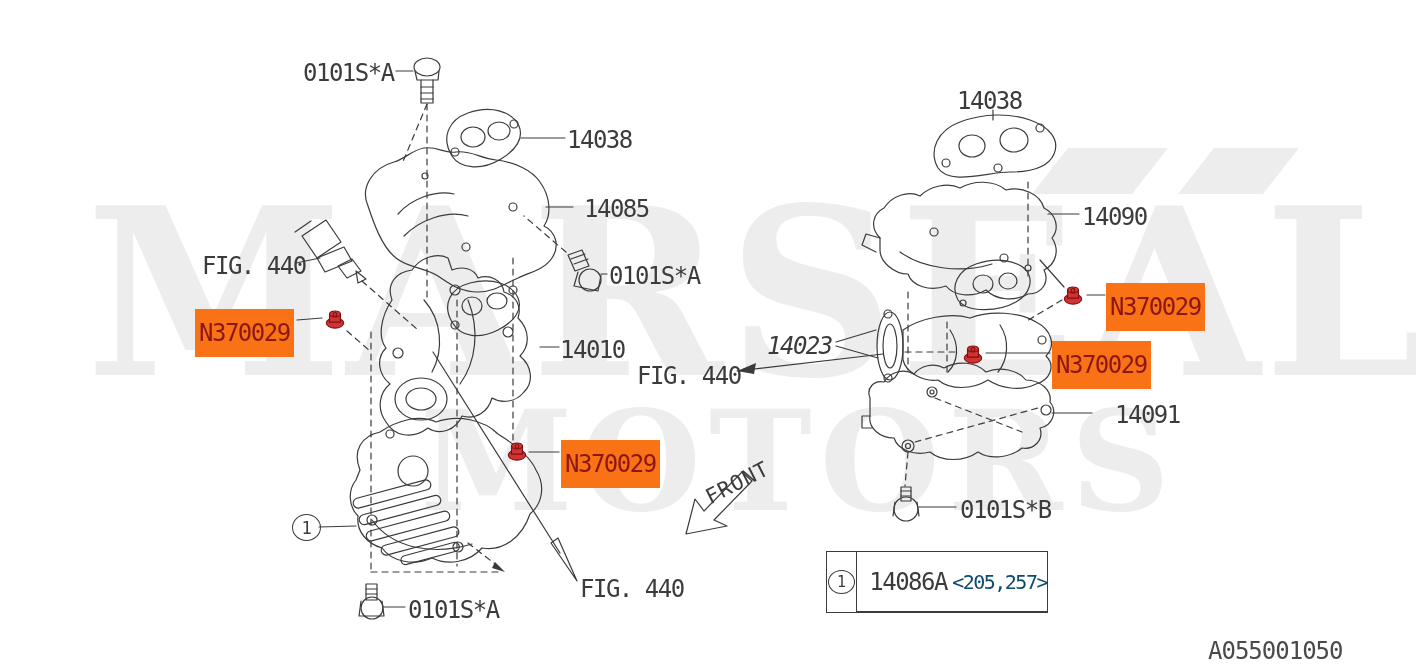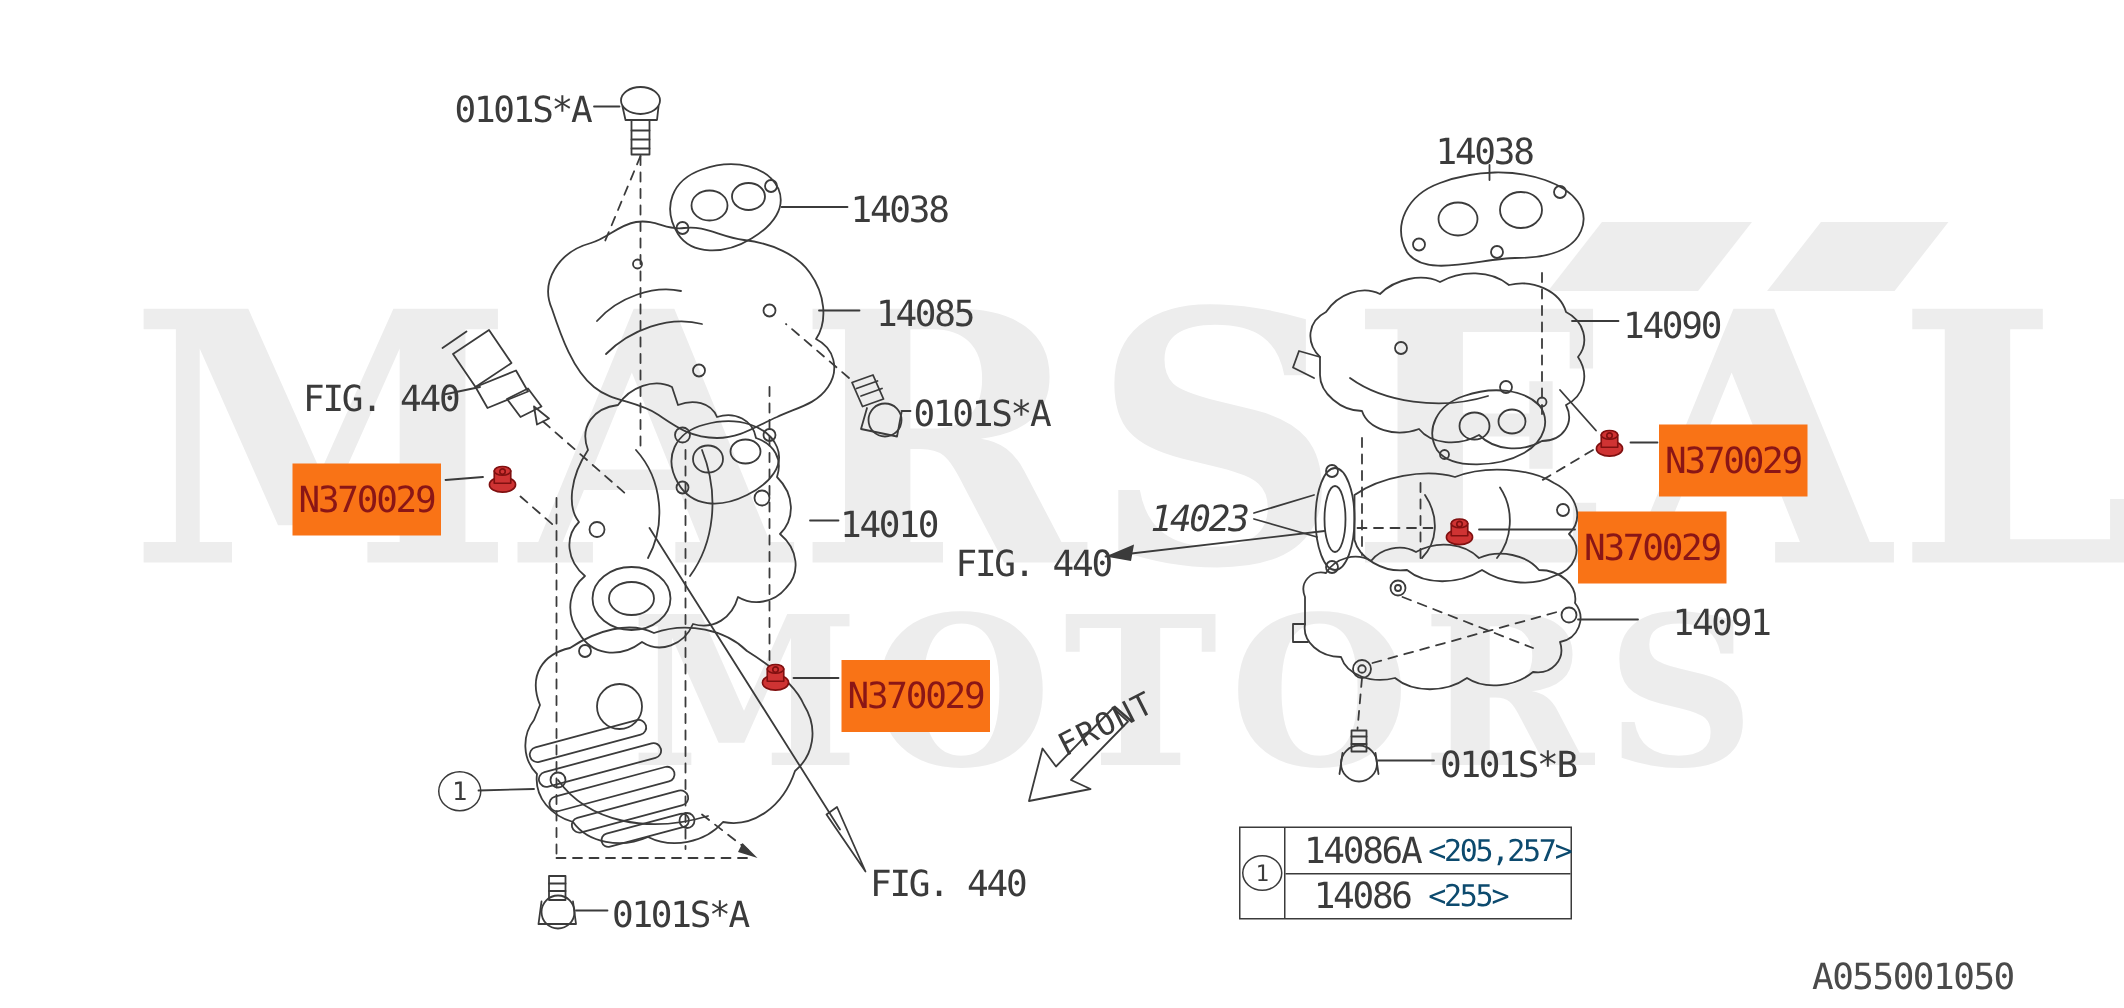--- a/index.html
+++ b/index.html
@@ -272,21 +272,17 @@
 
   <div class="legend">
     <div class="refcell">
       <div class="circ">1</div>
     </div>
     <div class="rows">
       <div class="row first">
         <span class="part">14086A</span>
         <span class="qual">&lt;205,257&gt;</span>
       </div>
-      <div class="row">
-        <span class="part">14086</span>
-        <span class="qual">&lt;255&gt;</span>
-      </div>
     </div>
   </div>
 
   <div class="doccode">A055001050</div>
 </div>
 
 </body></html>

